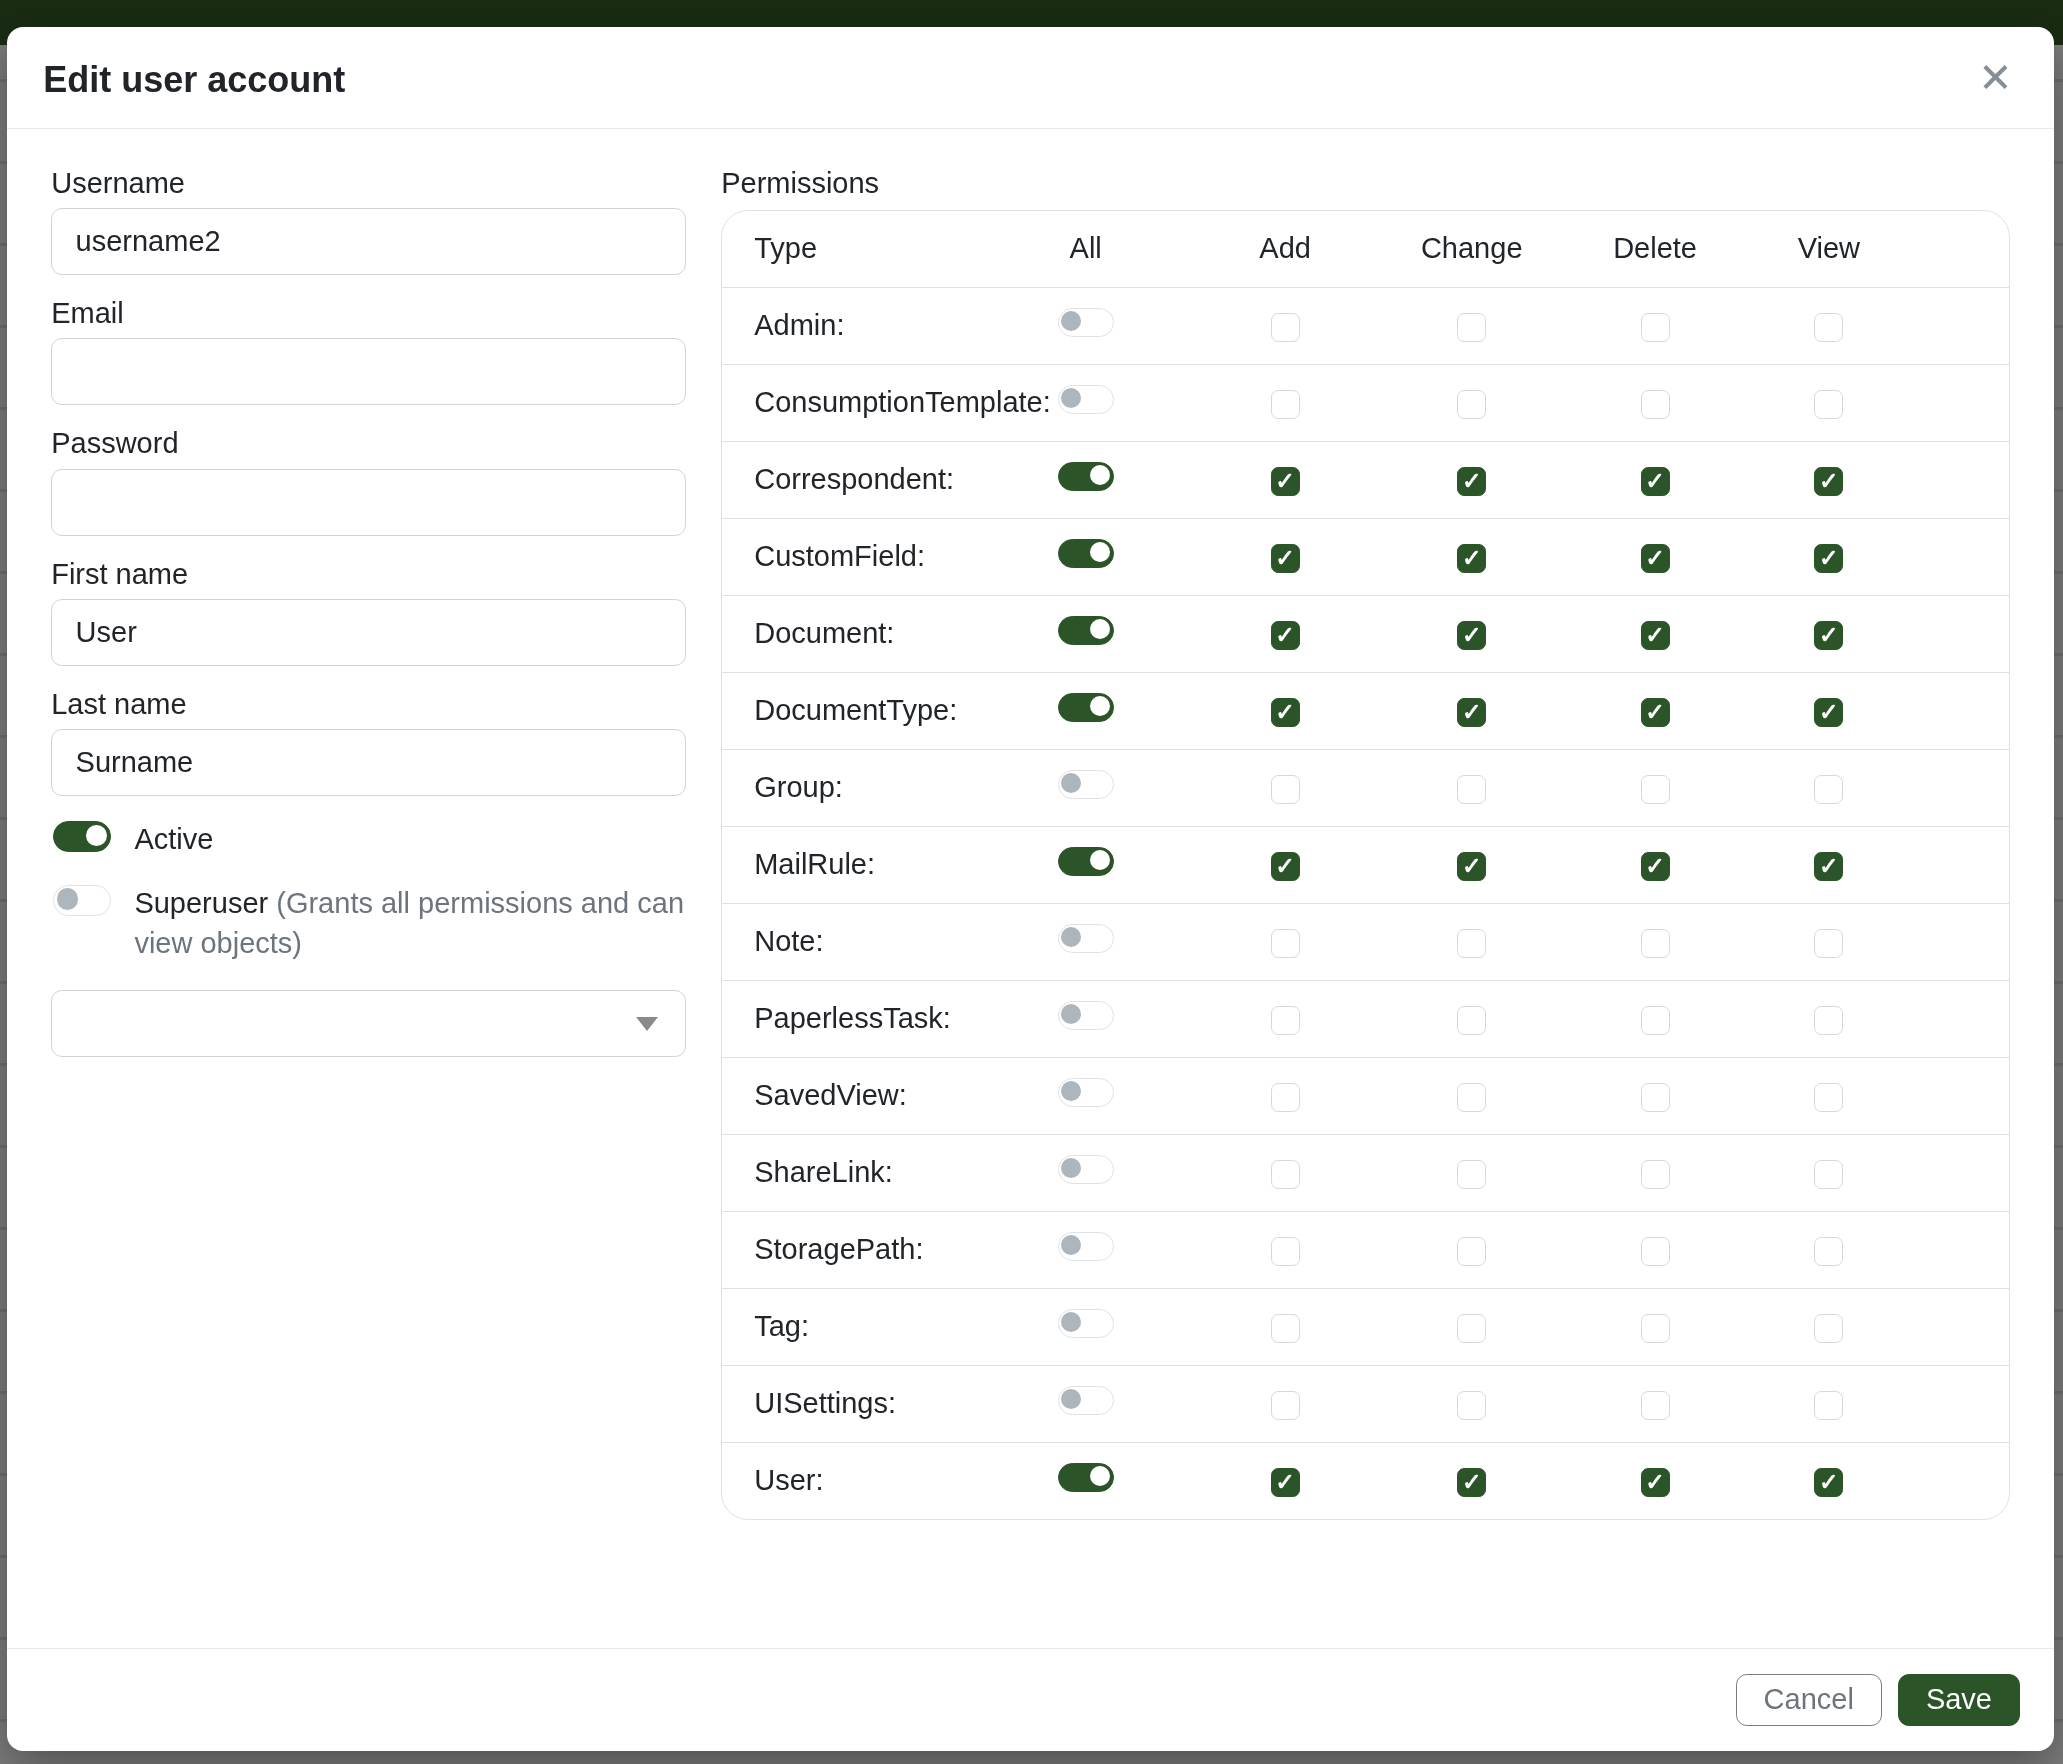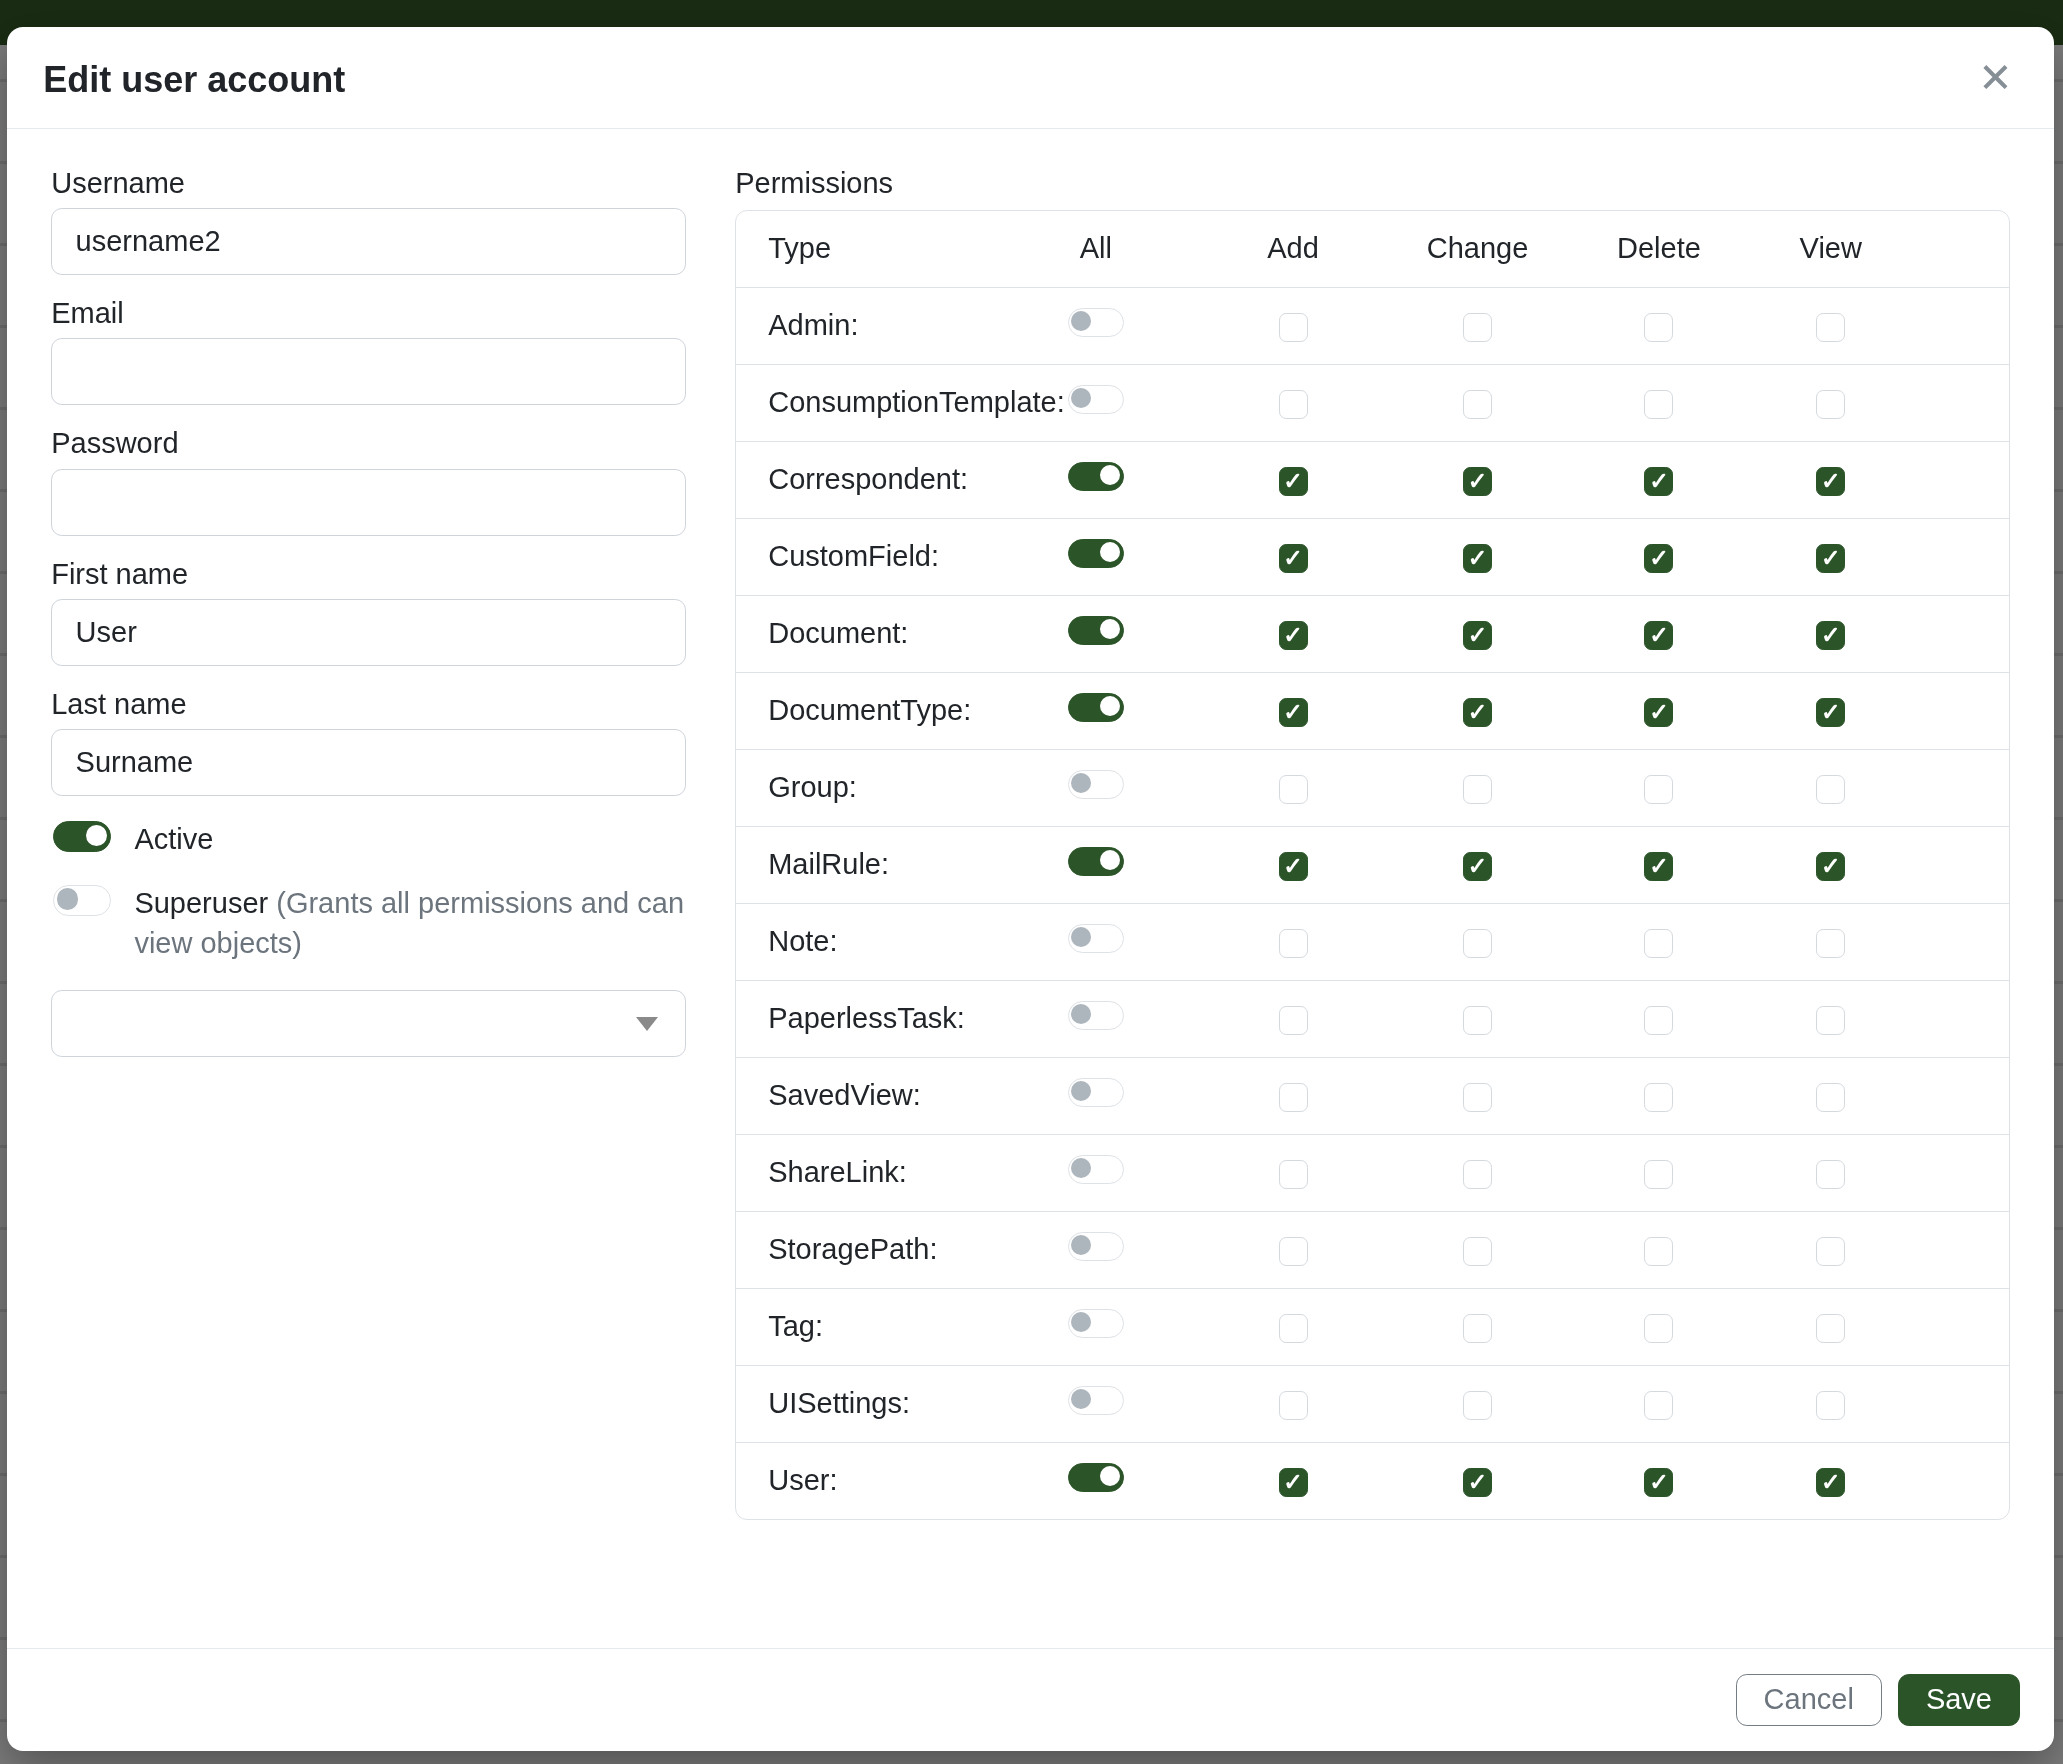--- a/index.html
+++ b/index.html
@@ -26,21 +26,21 @@
     padding:31px 36px 27px; border-bottom:1.8px solid #e7eaed;
     display:flex; align-items:flex-start; justify-content:space-between;
   }
   .modal-title{font-size:36px; font-weight:600; line-height:43px; color:var(--text)}
   .close-btn{
     background:none; border:none; font-size:41px; line-height:41px;
     color:#868e96; cursor:pointer; font-family:inherit; font-weight:300; padding:0 5.4px;
   }
   .modal-body{flex:1; display:flex; padding:36px 44px 0; overflow:hidden}
   .col-left{width:635px; flex:none}
-  .col-right{flex:1; margin-left:49px; min-width:0}
+  .col-right{flex:1; margin-left:35px; min-width:0}
 
   .group{margin-bottom:20px}
   .group label{display:block; font-size:29px; line-height:36px; margin-bottom:7.2px; color:var(--text)}
   .form-input, .select{
     width:100%; height:67px; border:1.8px solid var(--input-border); border-radius:10.8px;
     font-family:inherit; font-size:29px; color:var(--text); padding:0 23.4px; background:#fff; outline:none;
   }
   .select{position:relative}
   .caret{
     position:absolute; right:27px; top:50%; margin-top:-6.3px; width:0; height:0;
@@ -59,21 +59,21 @@
   .switch.on .knob{left:auto; right:2.7px; background:#fff}
 
   .toggle-row{display:flex; align-items:flex-start; margin:23.4px 0 0 1.8px}
   .toggle-row .switch{margin-top:1.8px}
   .toggle-text{margin-left:23.4px; font-size:29px; line-height:40px; max-width:558px}
   .tlabel{font-weight:500; color:var(--text)}
   .thint{color:var(--muted); font-weight:400}
   .groups-group{margin-top:27px}
 
   .perm-heading{font-size:29px; line-height:36px; margin-bottom:9px}
-  .perm-table-wrap{border:1.8px solid var(--border); border-radius:12px; overflow:hidden; background:#fff}
+  .perm-table-wrap{border:1.8px solid var(--border); border-radius:27px; overflow:hidden; background:#fff}
   table{width:100%; border-collapse:collapse; table-layout:fixed}
   th{
     height:76px; font-size:29px; font-weight:500; color:var(--text);
     border-bottom:1.8px solid var(--border); text-align:center; vertical-align:middle;
   }
   th.type-col, td.type-cell{text-align:left; padding-left:32px}
   td{height:77px; border-bottom:1.8px solid var(--border); text-align:center; vertical-align:middle; font-size:29px}
   tr:last-child td{border-bottom:none}
   td .switch{display:inline-block; width:56px; height:29px}
   td .switch .knob{width:20px; height:20px}

